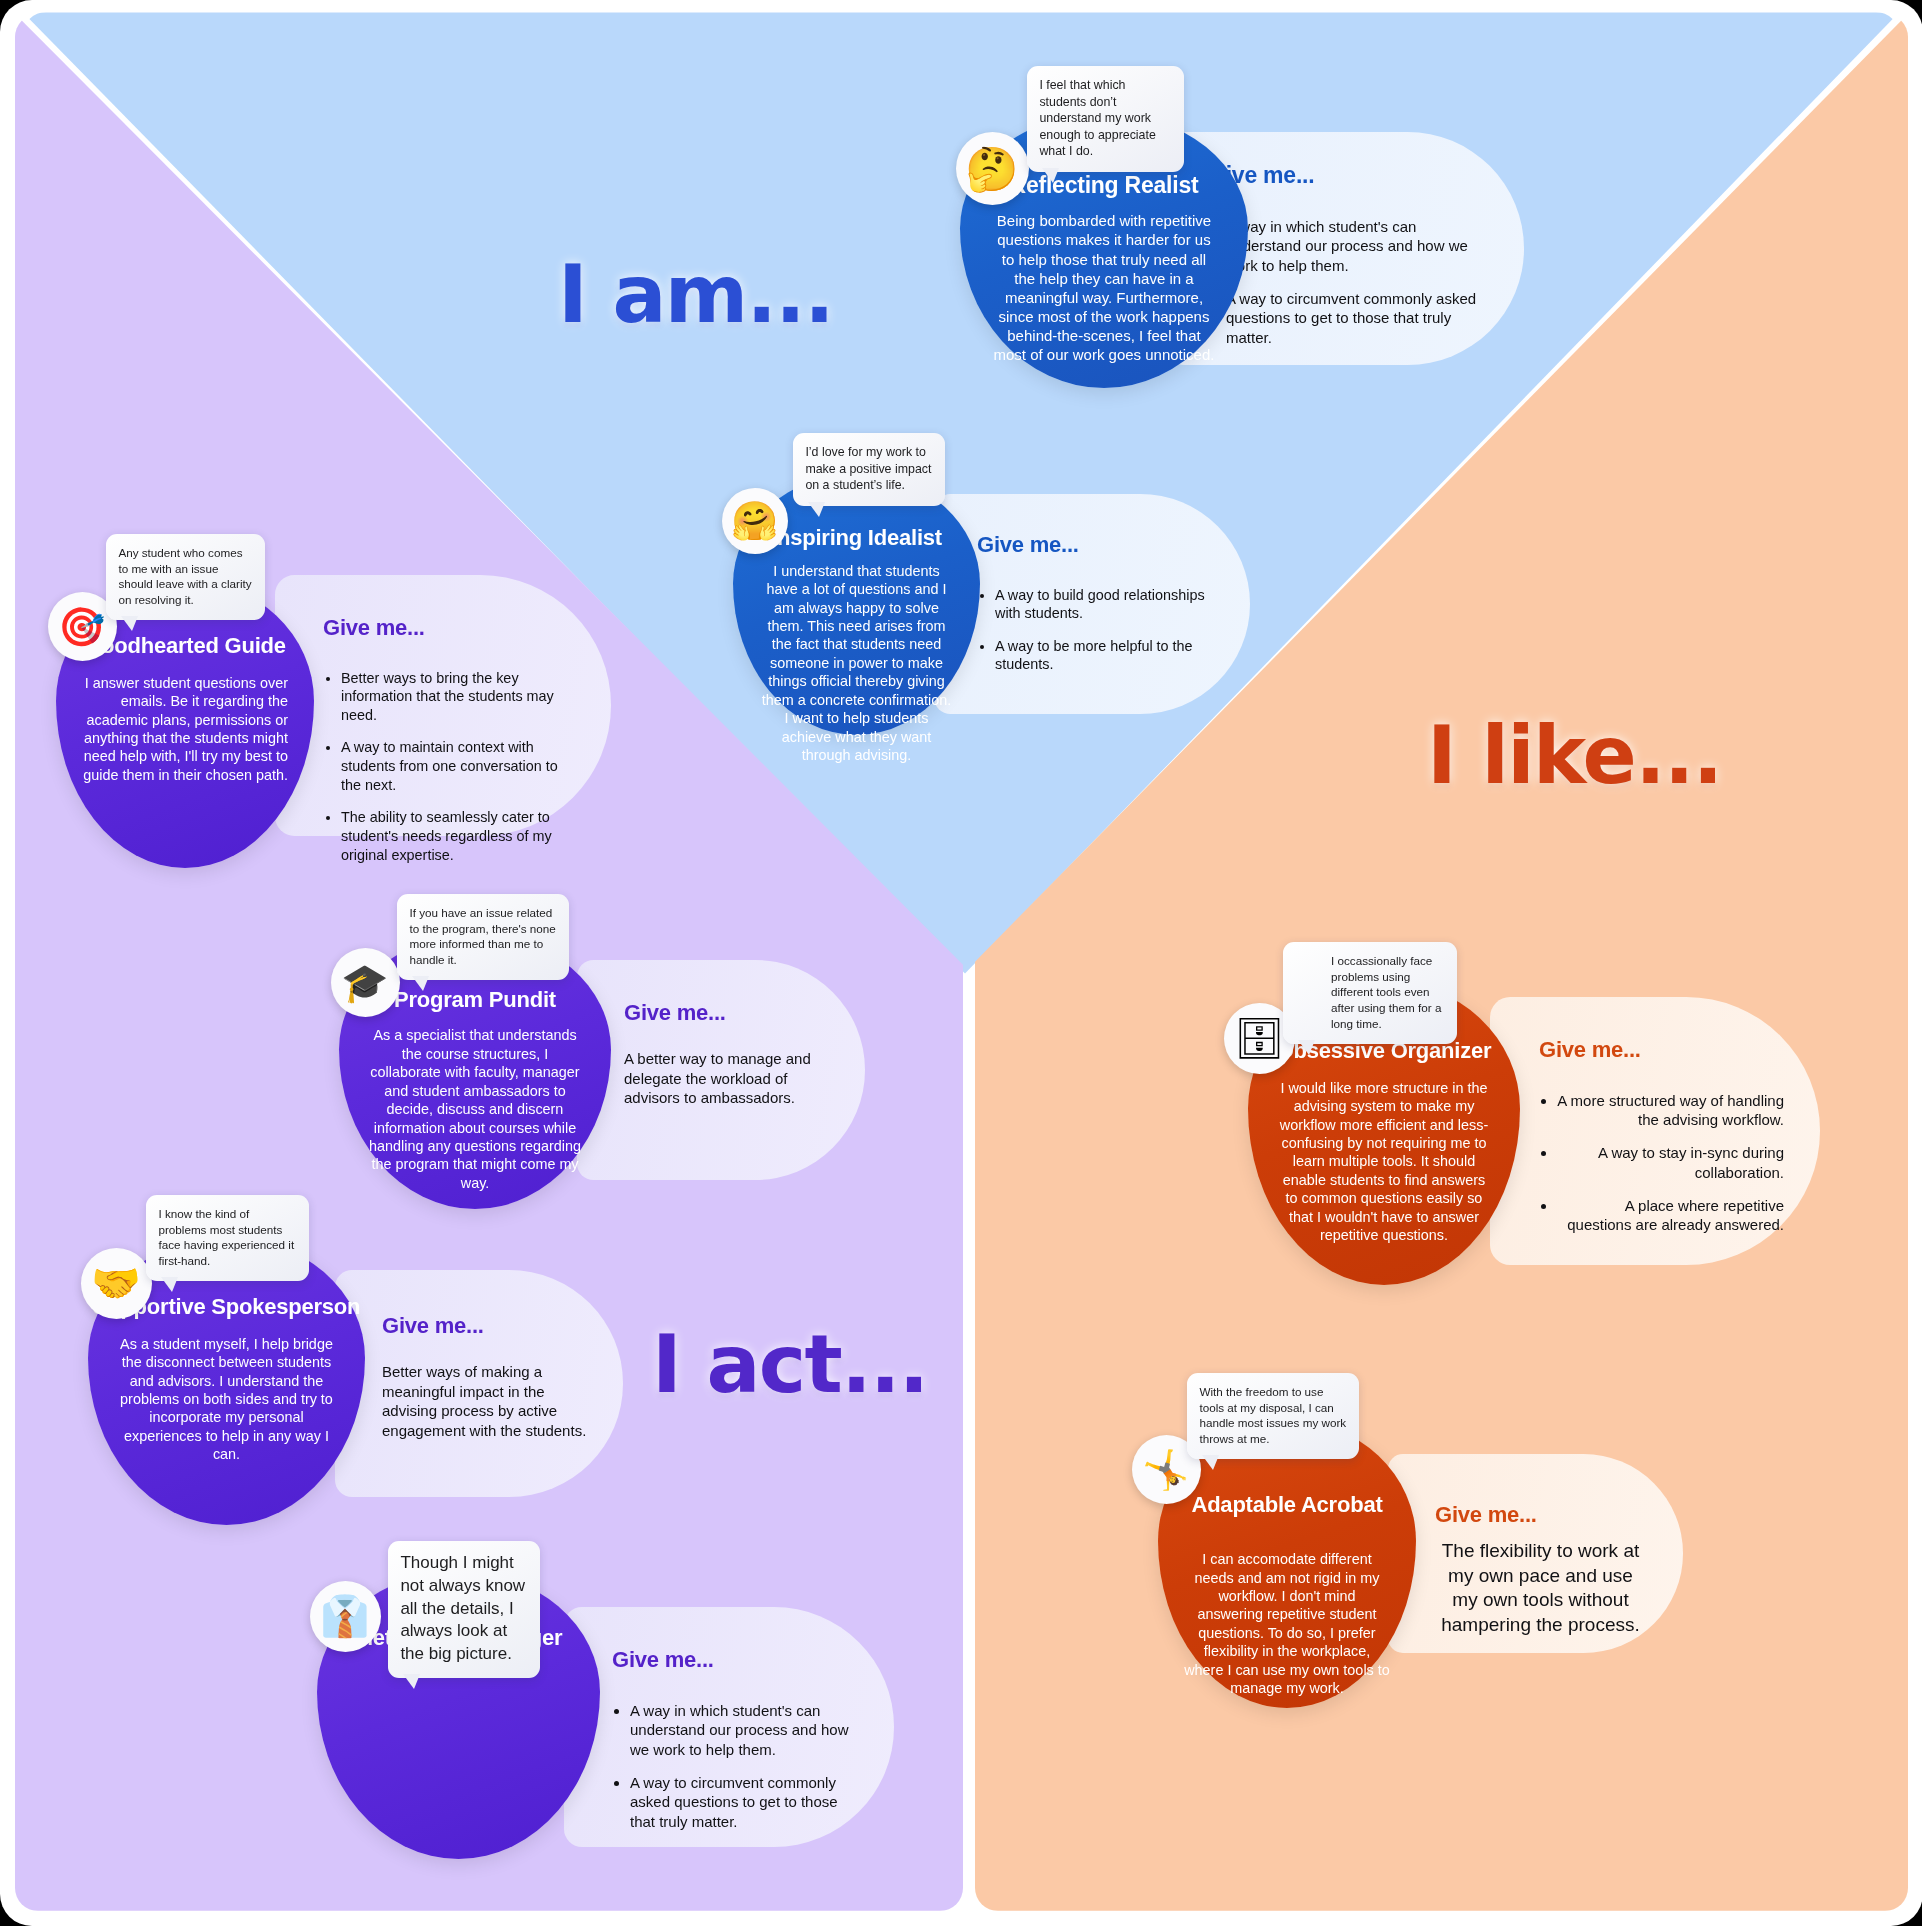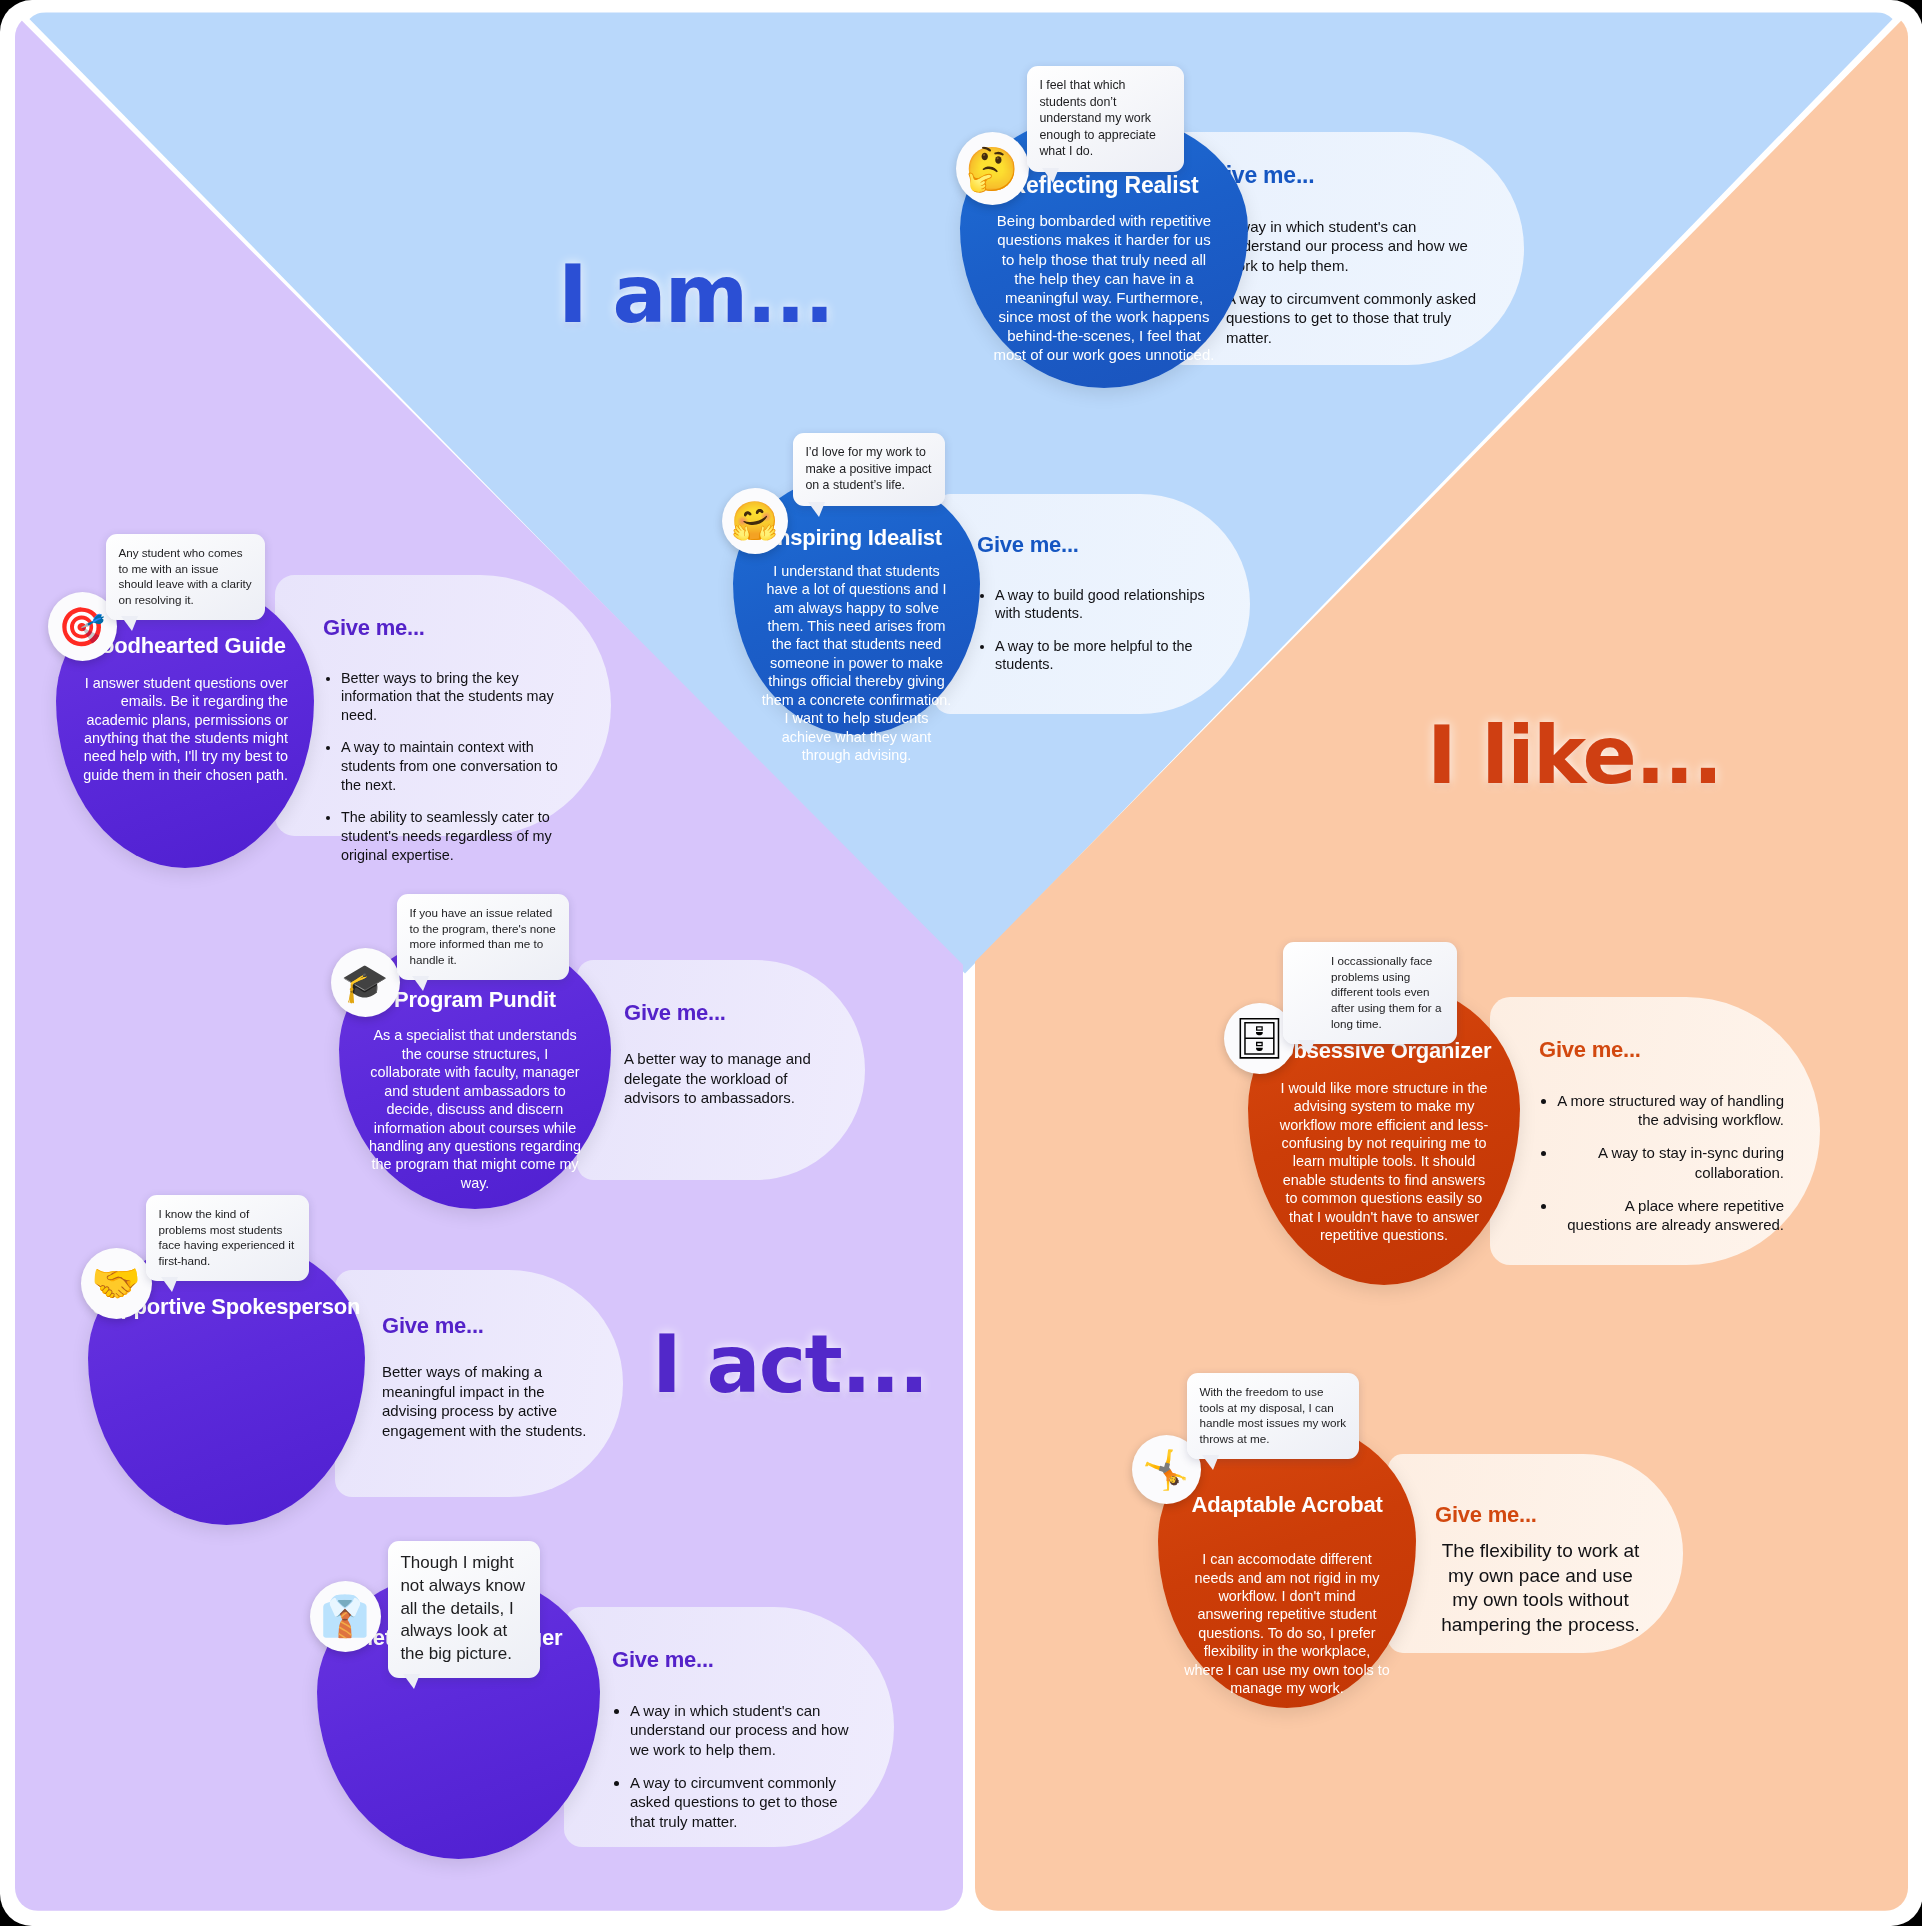--- a/index.html
+++ b/index.html
@@ -248,20 +248,21 @@
       </div>
       <div class="persona theme-purple">
         <div class="givecard" style="left: 335px; top: 1270px; width: 288px; height: 227px; padding: 43px 34px 20.6px 47px;">
           <div class="give-title" style="font-size: 22px;">Give me...</div>
           <ul class="give-list no-bullet" style="font-size: 15px; margin-top: 23px;">
             <li>Better ways of making a meaningful impact in the advising process by active engagement with the students.</li>
           </ul>
         </div>
         <div class="blob" style="left: 88px; top: 1237px; width: 277px; height: 288px;">
           <div class="blob-name" style="font-size: 22px; margin-top: 58px;">Supportive Spokesperson</div>
+          <div class="blob-desc" style="font-size: 14.4px; width: 220px; margin-top: 15px;">As a student myself, I help bridge the disconnect between students and advisors. I understand the problems on both sides and try to incorporate my personal experiences to help in any way I can.</div>
         </div>
         <div class="avatar" style="left: 81px; top: 1248px; width: 71px; height: 71px; font-size: 40px;">🤝</div>
         <div class="speech" style="left: 146px; top: 1195px; width: 163px; font-size: 11.7px;">I know the kind of problems most students face having experienced it first-hand.</div>
       </div>
       <div class="persona theme-purple">
         <div class="givecard" style="left: 564px; top: 1607px; width: 330px; height: 240px; padding: 40px 36px 20.6px 48px;">
           <div class="give-title" style="font-size: 22px;">Give me...</div>
           <ul class="give-list" style="font-size: 15px; margin-top: 27.5px;">
             <li>A way in which student's can understand our process and how we work to help them.</li>
             <li>A way to circumvent commonly asked questions to get to those that truly matter.</li>

